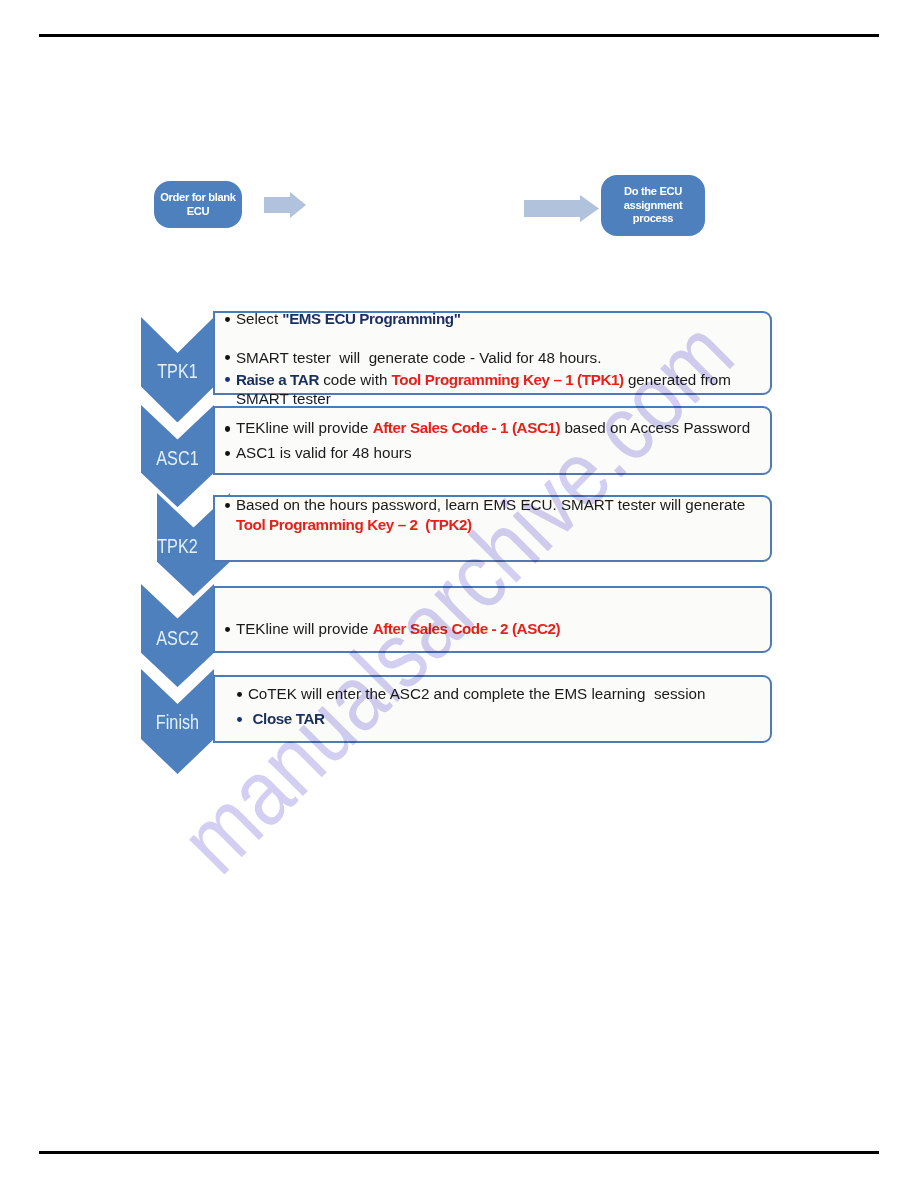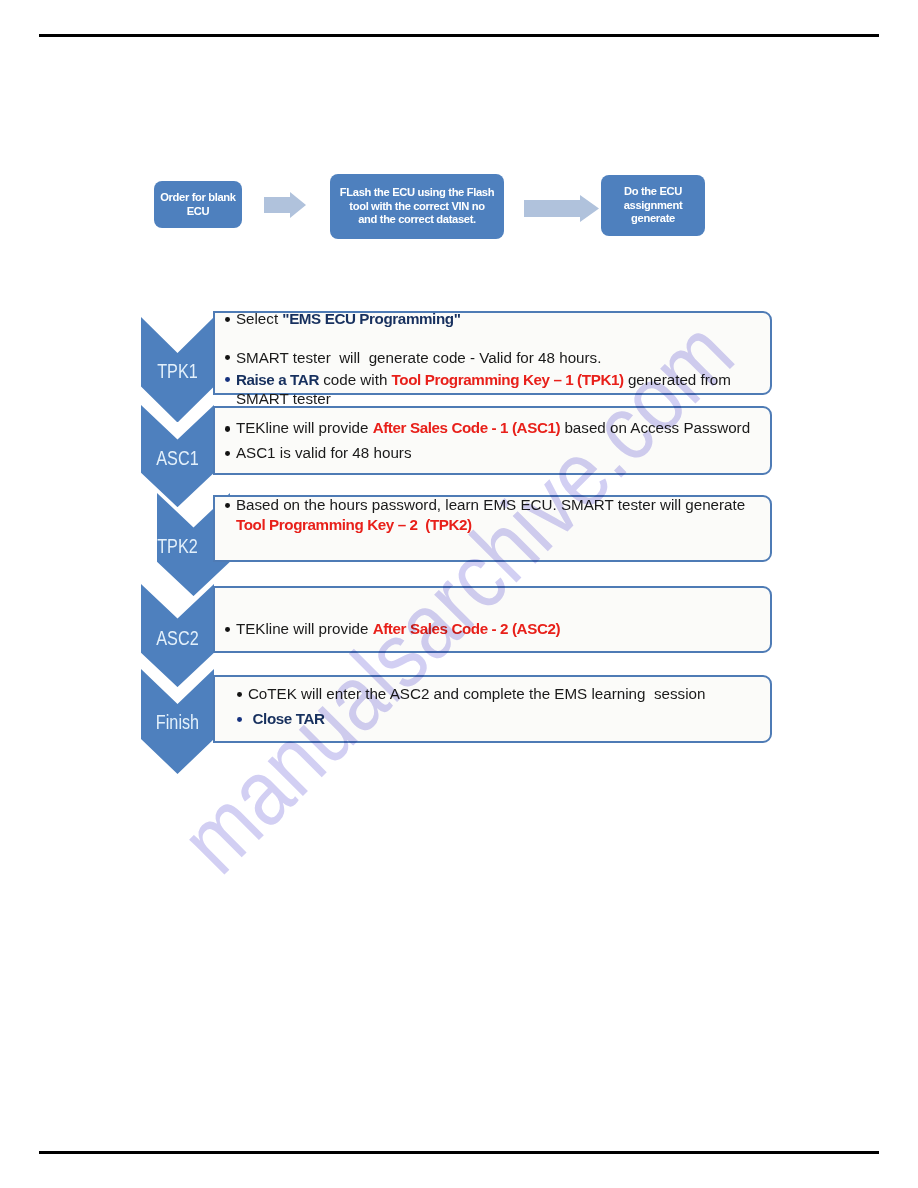--- a/index.html
+++ b/index.html
@@ -6,21 +6,21 @@
   html,body{margin:0;padding:0;}
   body{width:918px;height:1188px;background:#ffffff;overflow:hidden;position:relative;
        font-family:"Liberation Sans", sans-serif;-webkit-font-smoothing:antialiased;}
   .page{position:absolute;left:0;top:0;width:918px;height:1188px;overflow:hidden;}
 
   .rule{position:absolute;background:#000000;}
   .rule-top{left:39px;top:34px;width:840px;height:3px;}
   .rule-bottom{left:39px;top:1151px;width:840px;height:3px;}
 
   
-  .pbox{position:absolute;background:#4E80BE;border-radius:8px;
+  .pbox{position:absolute;background:#4E80BE;border-radius:16px;
         color:#FFFFFF;text-align:center;display:flex;align-items:center;
         justify-content:center;box-sizing:border-box;}
   .pbox span{display:block;line-height:13.7px;font-size:11.2px;letter-spacing:-0.36px;font-weight:bold;}
   #pbox1{left:154px;top:181px;width:88px;height:47px;}
   #pbox2{left:330px;top:174px;width:174px;height:65px;}
   #pbox3{left:601px;top:175px;width:104px;height:61px;}
 
   .farrow{position:absolute;}
   #farrow1{left:264px;top:192px;width:42px;height:26px;}
   #farrow2{left:524px;top:195px;width:75px;height:27px;}
@@ -65,37 +65,30 @@
     <div>
       <span>Order for blank</span>
       <span>ECU</span>
     </div>
   </div>
 
   <svg class="farrow" id="farrow1" viewBox="0 0 42 26">
     <polygon points="0,5 26,5 26,0 42,13 26,26 26,21 0,21" fill="#B0C2DC"></polygon>
   </svg>
 
-  <div class="pbox" id="pbox2">
-    <div>
-      <span>FLash the ECU using the  Flash</span>
-      <span>tool with the correct VIN no</span>
-      <span>and the correct dataset.</span>
-    </div>
-  </div>
 
   <svg class="farrow" id="farrow2" viewBox="0 0 75 27">
     <polygon points="0,5 56,5 56,0 75,13.5 56,27 56,22 0,22" fill="#B0C2DC"></polygon>
   </svg>
 
   <div class="pbox" id="pbox3">
     <div>
       <span>Do the ECU</span>
       <span>assignment</span>
-      <span>generate</span>
+      <span>process</span>
     </div>
   </div>
 
   <div id="rows">
       <div class="chev" style="top: 316.7px; height: 105.5px;">
         <svg width="73" height="105.5" viewBox="0 0 73 105.5">
           <polygon points="0,0 36.5,35.9 73,0 73,69.6 36.5,105.5 0,69.6" fill="#4E80BE"></polygon>
         </svg>
         <div class="lab" style="top: 44.6px;">TPK1</div>
       </div>

